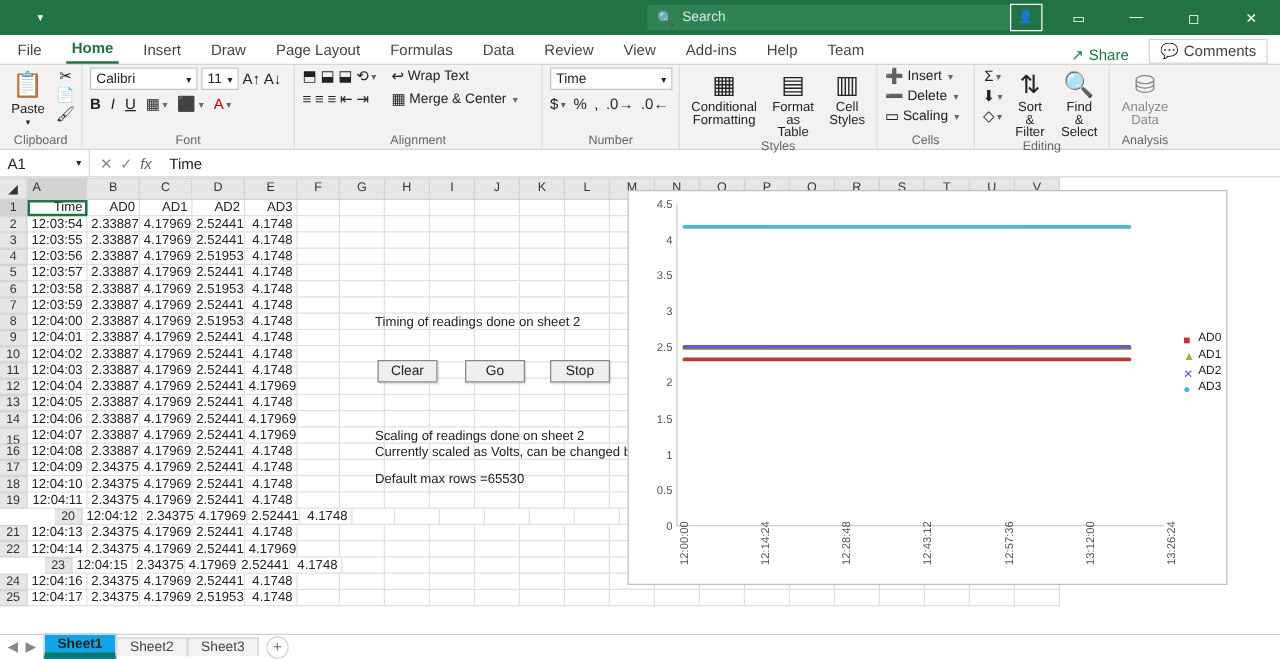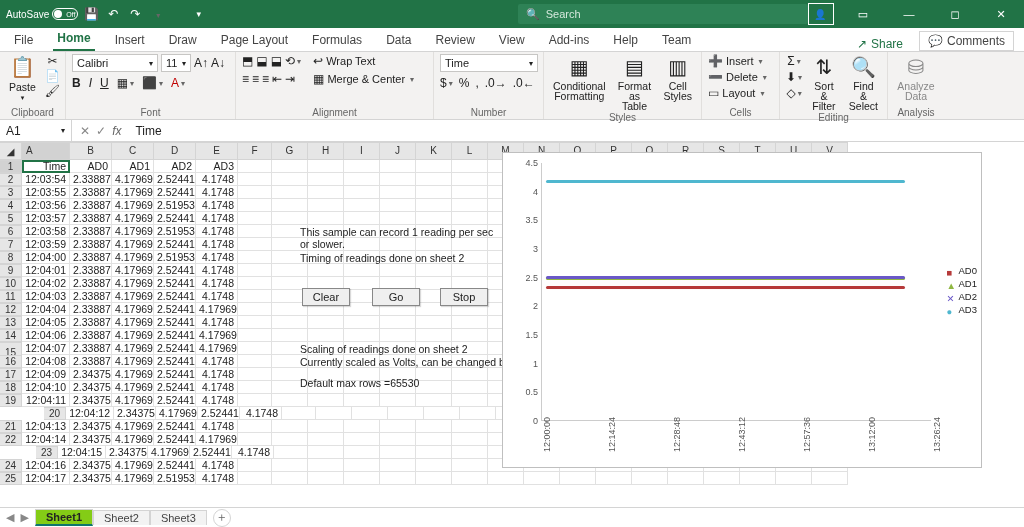--- a/index.html
+++ b/index.html
@@ -63,41 +63,28 @@
   .chart .plot { position:absolute; border-left:1px solid #ccc; border-bottom:1px solid #ccc;}
   .chart .ytick { position:absolute; left:-4px; width:30px; text-align:right; font-size:9px; color:#555; transform:translate(-100%,-50%);}
   .chart .legend { position:absolute; right:4px; top:110px; font-size:9.5px;}
   .chart .legend div{display:flex;align-items:center;gap:4px;margin:2px 0;}
   .chart .mrk{width:8px;height:8px;display:inline-block;}
   .chart .line{position:absolute;height:3px;border-radius:2px;}
   
   .sheetbar { height:20px; border-top:1px solid #d4d4d4; display:flex; align-items:center; }
   .sheetbar .nav { display:flex; gap:6px; padding:0 6px; color:#888;}
   .sheetbar .stab { border:1px solid #d4d4d4; border-bottom:none; padding:1px 10px; font-size:11px; color:#444; background:#f3f3f3;}
-  .sheetbar .stab.active{ background:#84cc16; font-weight:600; border-bottom:2px solid #0f766e; color:#222;}
+  .sheetbar .stab.active{ background:#0ea5e9; font-weight:600; border-bottom:6px solid #0f766e; color:#222;}
   .sheetbar .add { width:18px; height:18px; border:1px solid #d4d4d4; border-radius:50%; display:flex;align-items:center;justify-content:center; margin-left:6px; font-size:12px; color:#666;}
   .caret::after{content:"▾"; font-size:8px; margin-left:2px; color:#666;}
 </style>
 </head>
 <body>
 
 <div class="titlebar">
-  <div class="tb-left">
-    <div class="autosave">
-      <span>AutoSave</span>
-      <span class="toggle">
-          <span class="knob"></span>
-          <span class="off">Off</span>
-        </span>
-    </div>
-    <span class="tb-icn">💾</span>
-    <span class="tb-icn">↶</span>
-    <span class="tb-icn">↷</span>
-    <span class="tb-icn caret"></span>
-  </div>
   <div class="tb-title">
       <span style="font-size:9px">▾</span>
   </div>
   <div class="tb-search">
     <span>🔍</span>
     <span>Search</span>
   </div>
   <div class="tb-right">
     <div class="tb-acct">👤</div>
     <div class="win">▭</div>
@@ -241,21 +228,21 @@
       <div class="btnrow caret">
             <span class="icn">➕</span>
             <span>Insert</span>
           </div>
       <div class="btnrow caret">
             <span class="icn">➖</span>
             <span>Delete</span>
           </div>
       <div class="btnrow caret">
             <span class="icn">▭</span>
-            <span>Layout</span>
+            <span>Scaling</span>
           </div>
     </div>
       </div>
     <div class="glabel">Cells</div>
   </div>
   <div class="group" style="width:108px">
     <div class="gbody">
       <div class="stack" style="gap:2px">
         <span class="icn caret">Σ</span>
         <span class="icn caret">⬇</span>
@@ -943,21 +930,20 @@
         <div class="cell cP"></div>
         <div class="cell cQ"></div>
         <div class="cell cR"></div>
         <div class="cell cS"></div>
         <div class="cell cT"></div>
         <div class="cell cU"></div>
         <div class="cell cV"></div>
       </div>
     </div>
 
-  <div class="note" style="left:300px; top:84px; width:200px; white-space:normal">This sample can record 1 reading per sec or slower.</div>
   <div class="note" style="left:300px; top:110px">Timing of readings done on sheet 2</div>
   <div class="note" style="left:300px; top:201px">Scaling of readings done on sheet 2</div>
   <div class="note" style="left:300px; top:214px">Currently scaled as Volts, can be changed by use</div>
   <div class="note" style="left:300px; top:235px">Default max rows =65530</div>
 
   <div class="xlbtn" style="left:302px; top:146px; width:48px; height:18px">Clear</div>
   <div class="xlbtn" style="left:372px; top:146px; width:48px; height:18px">Go</div>
   <div class="xlbtn" style="left:440px; top:146px; width:48px; height:18px">Stop</div>
 
   <div class="chart" id="chart" style="left:502px; top:10px; width:480px; height:316px">

